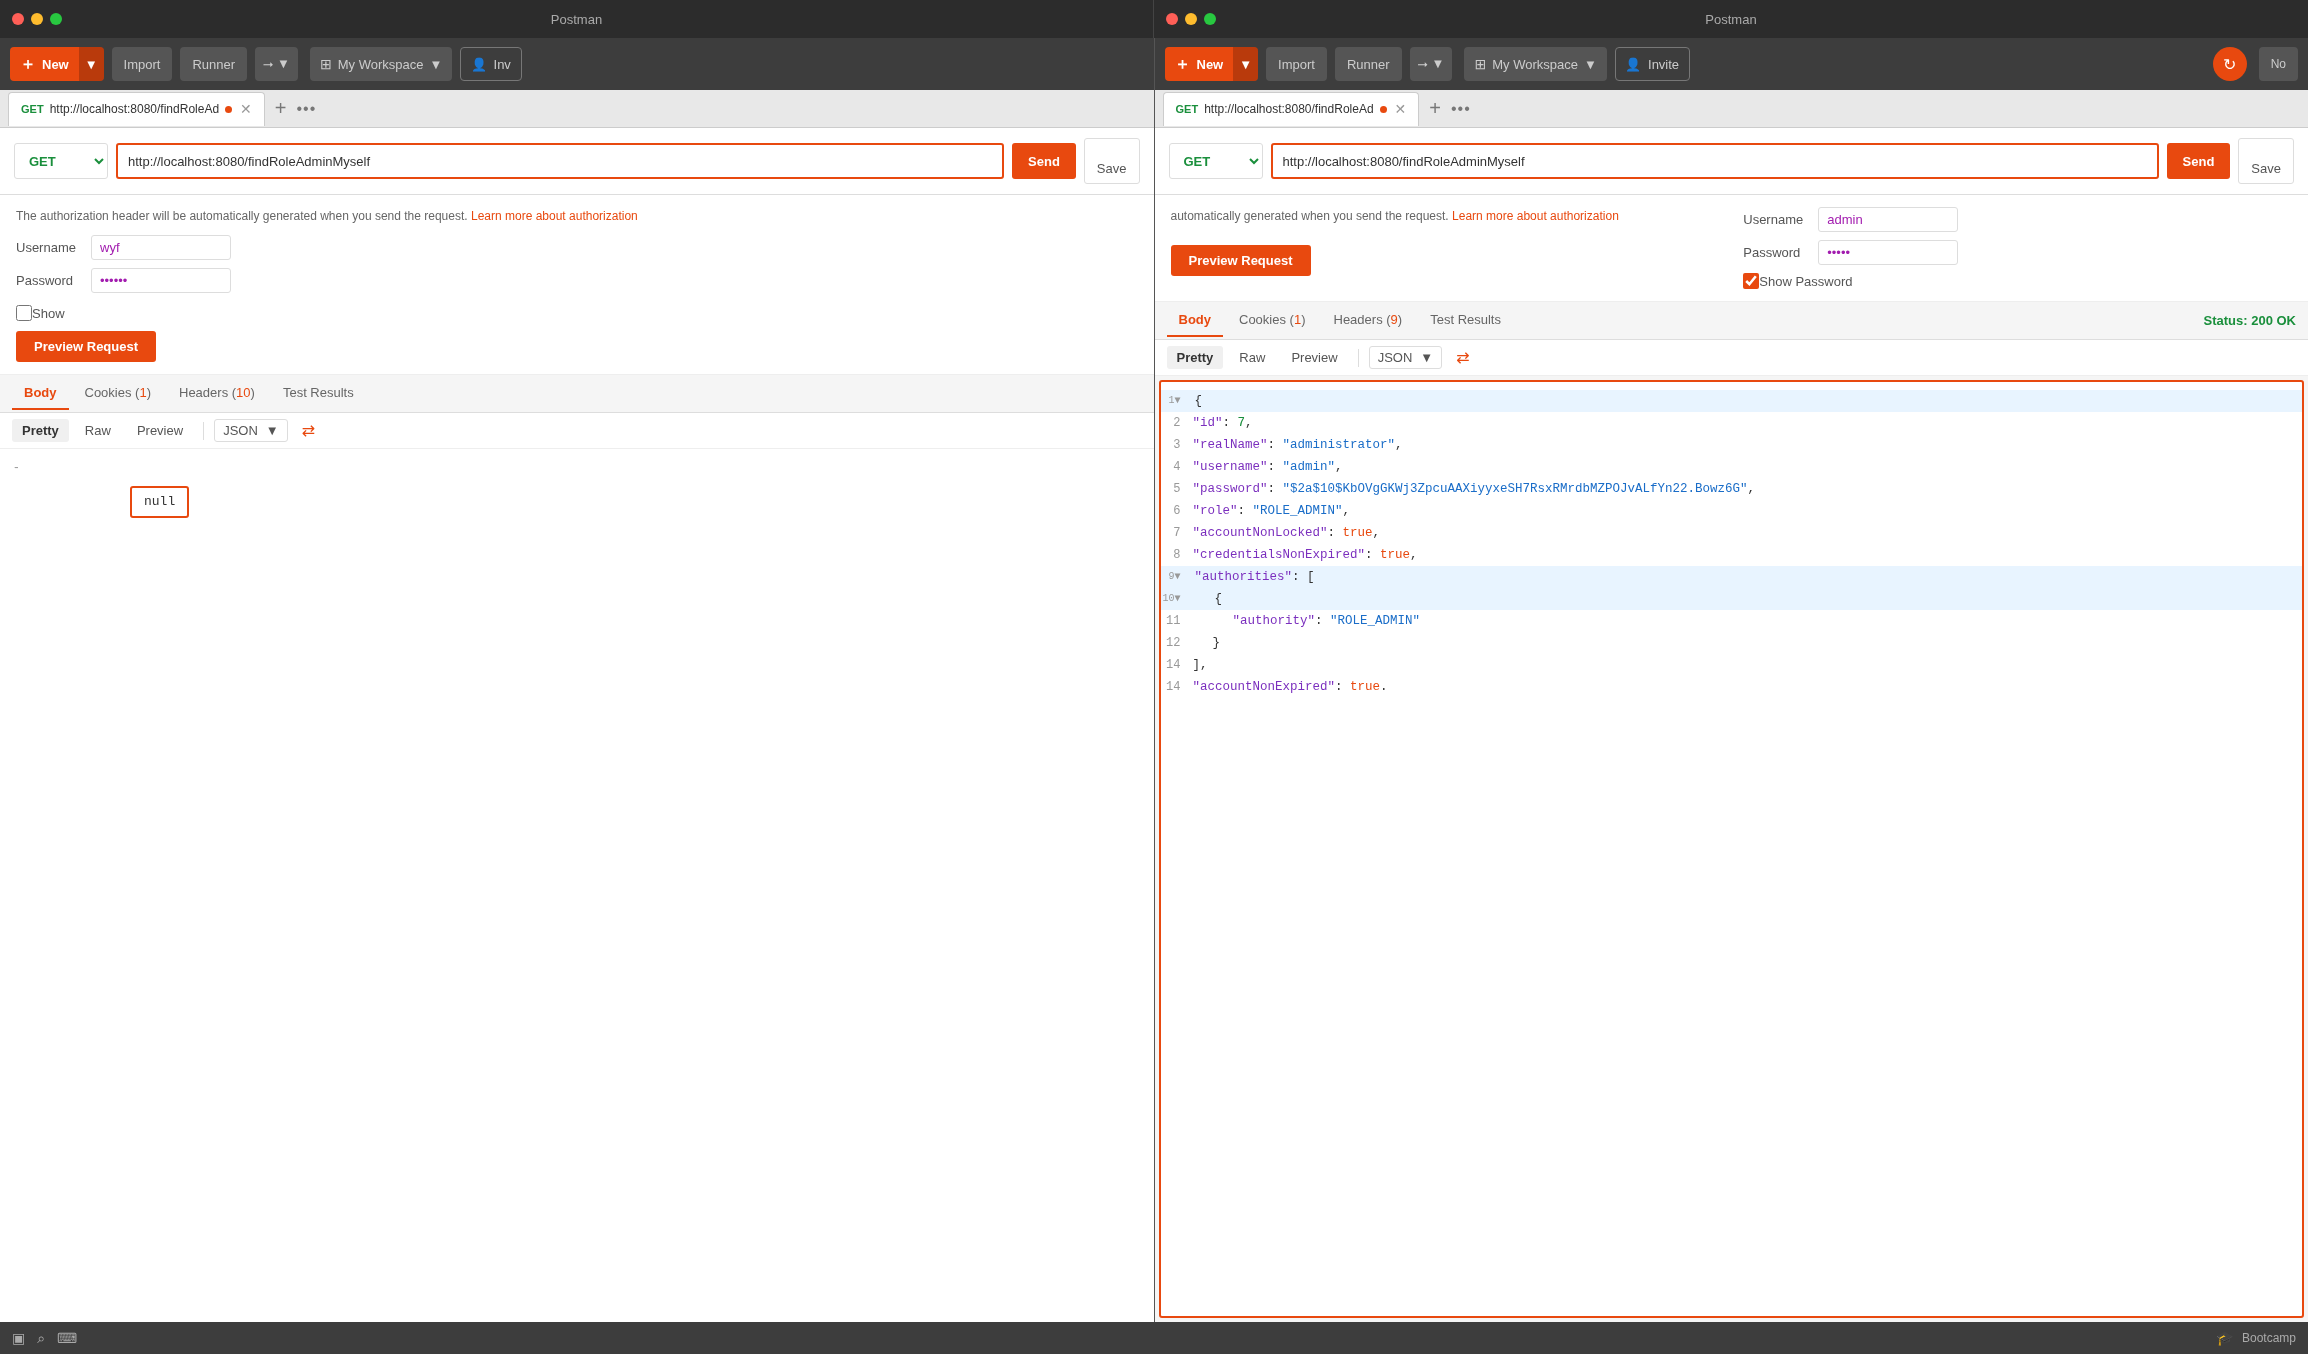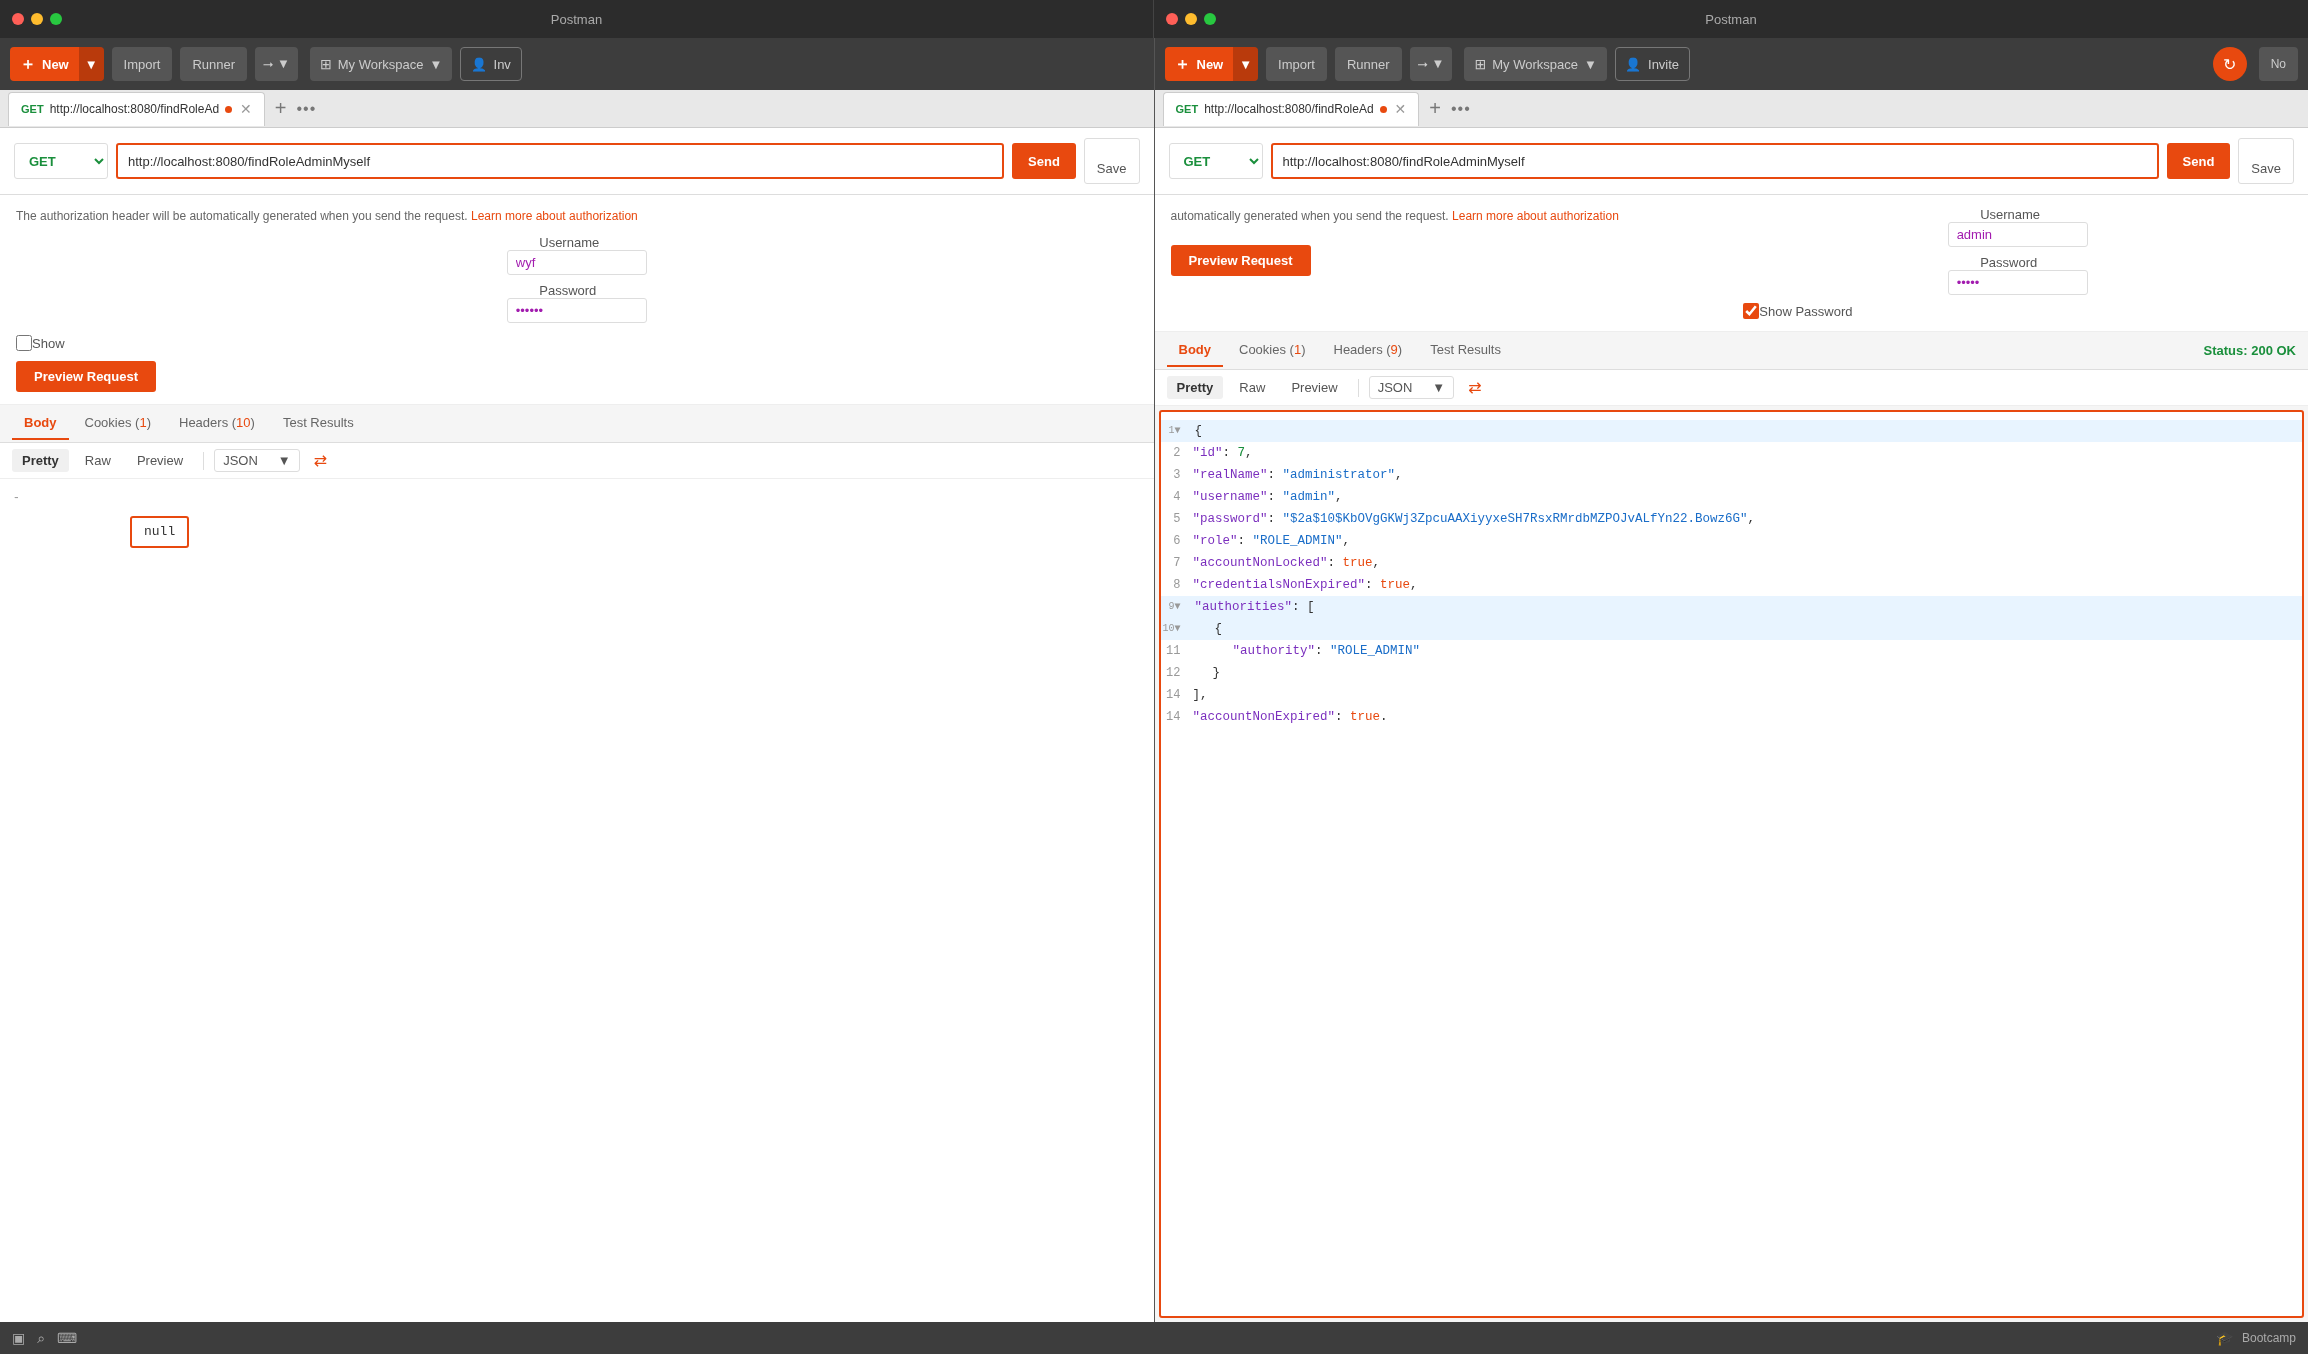--- a/index.html
+++ b/index.html
@@ -386,21 +386,20 @@
     }
     .left-auth-fields {
       display: flex;
       flex-direction: column;
       gap: 0;
     }
     .left-row {
       display: flex;
       align-items: center;
       margin-bottom: 8px;
-      flex-direction: column;
     }
     .left-label {
       font-size: 13px;
       color: #555;
       width: 75px;
     }
     .left-input {
       border: 1px solid #ddd;
       border-radius: 3px;
       padding: 4px 8px;
@@ -430,21 +429,21 @@
       color: #aaa;
       font-size: 12px;
     }
 
     .type-dropdown {
       display: flex;
       align-items: center;
       border: 1px solid #ddd;
       border-radius: 3px;
       padding: 3px 8px;
-      gap: 20px;
+      gap: 8px;
       color: #555;
       font-size: 13px;
       cursor: pointer;
       background: white;
     }
 
     .collapse-arrow {
       color: #999;
       font-size: 10px;
       margin-right: 2px;

